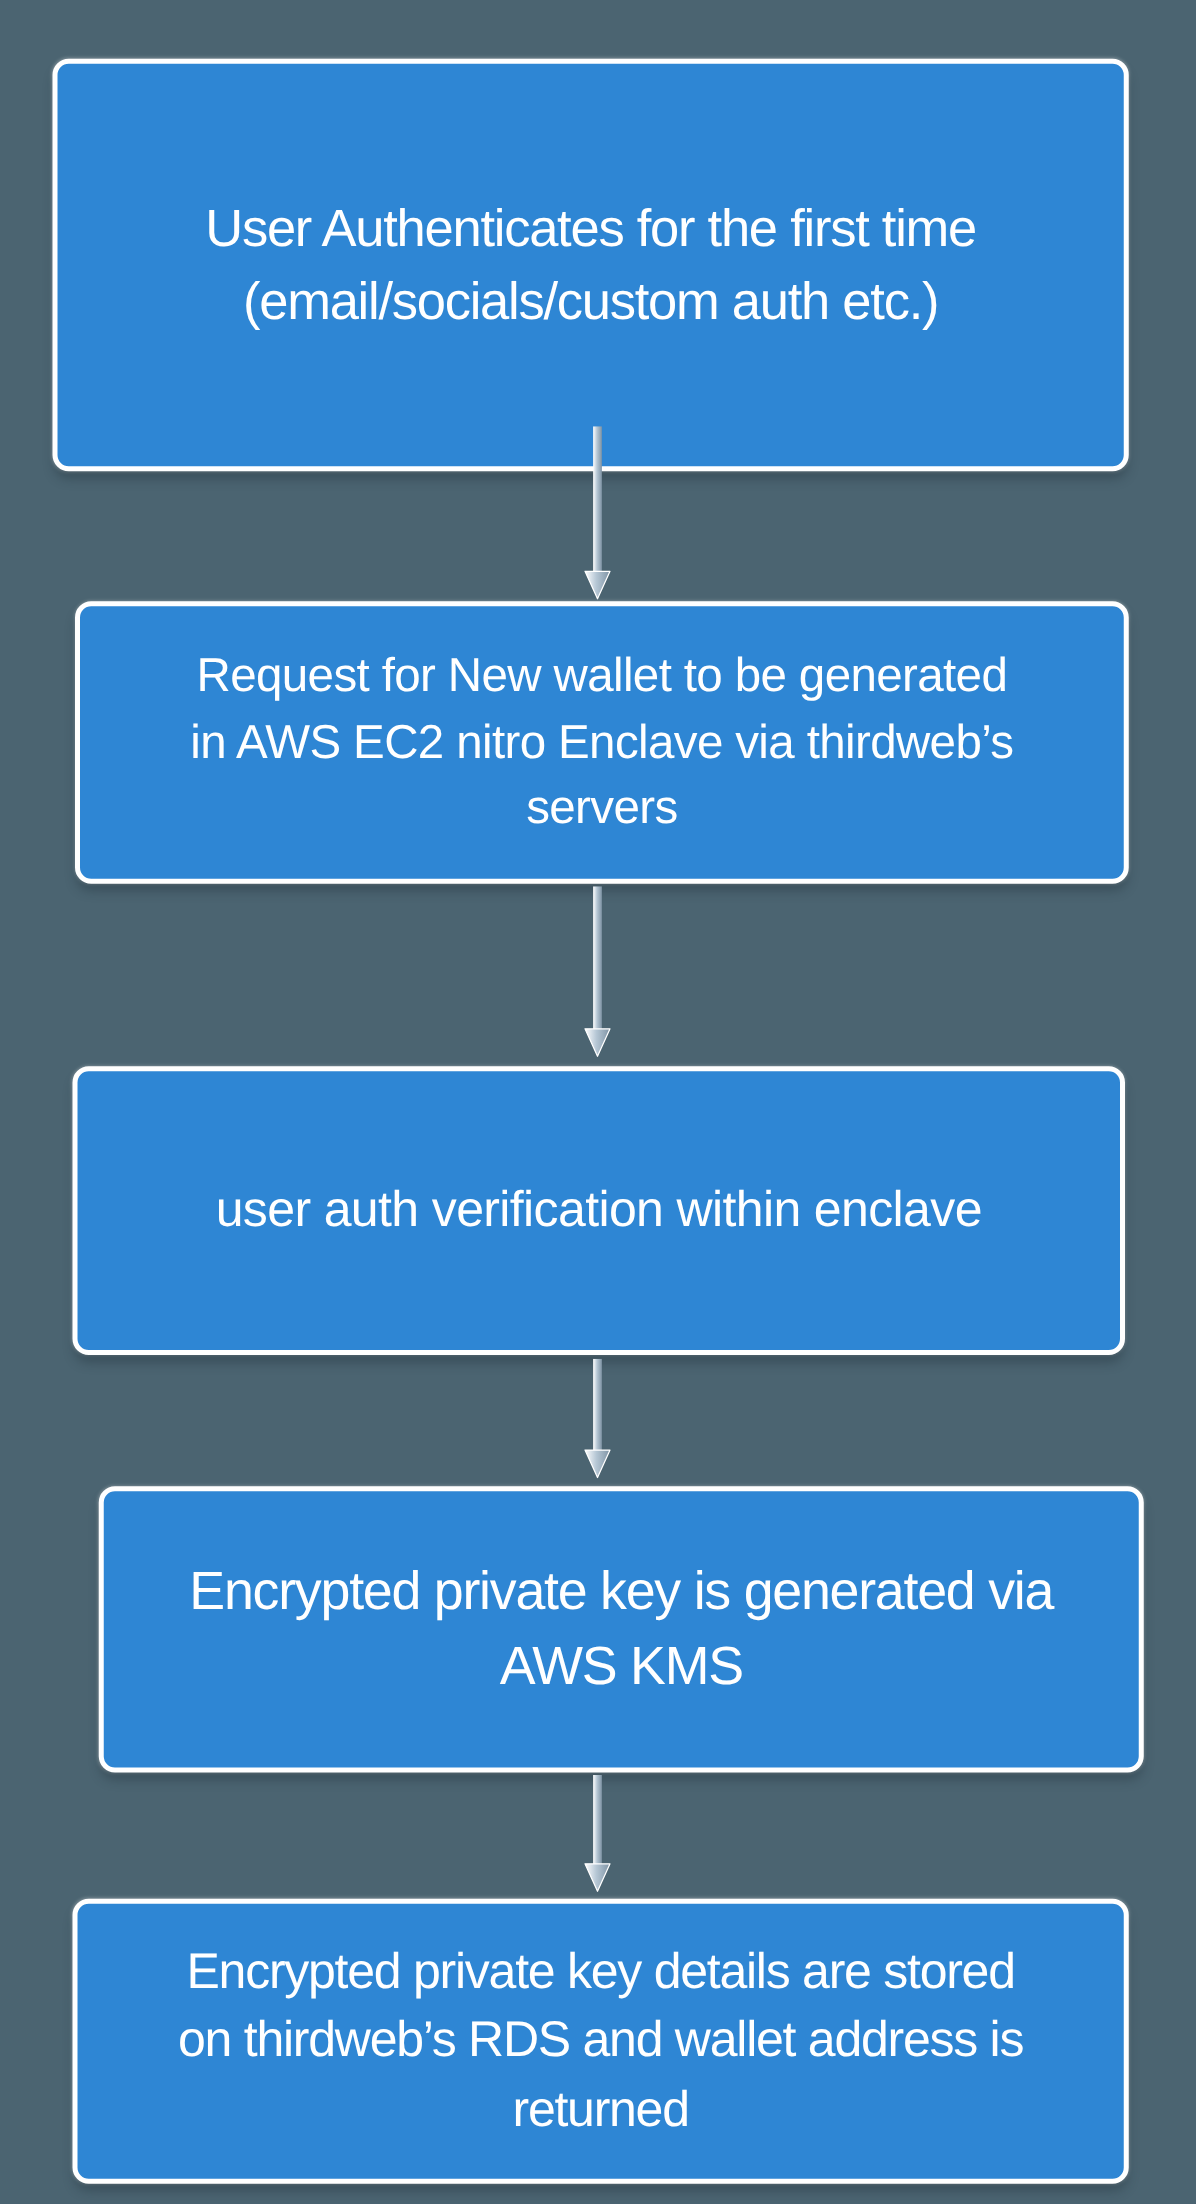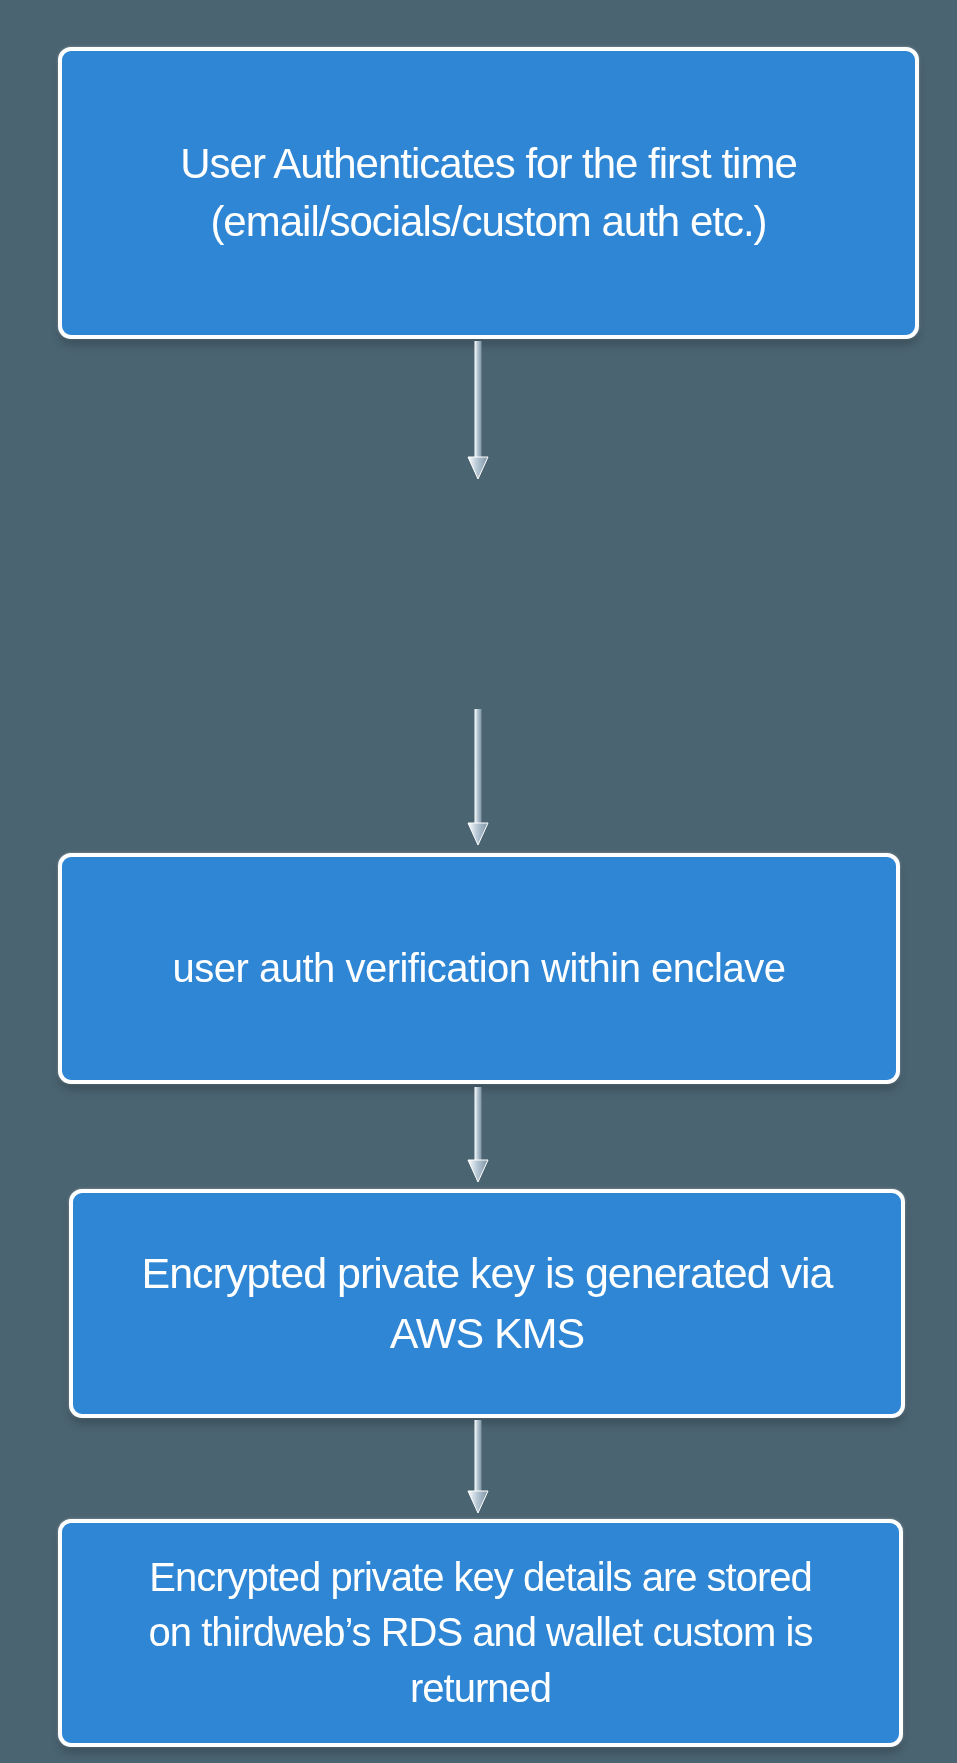--- a/index.html
+++ b/index.html
@@ -32,24 +32,24 @@
     white-space: pre-line;
     line-height: 1.38;
     padding: 0 18px;
   }
   .n1 .node-text { font-size: 42px; letter-spacing: -1px; }
   .n2 .node-text { font-size: 38px; letter-spacing: -0.5px; }
   .n3 .node-text { font-size: 40px; letter-spacing: -0.5px; text-align: right; }
   .n4 .node-text { font-size: 43px; letter-spacing: -1px; }
   .n5 .node-text { font-size: 40px; letter-spacing: -1px; }
 
-  .n1 { left: 58px;  top: 47px;   width: 861px; height: 292px; }
+  .n1 { left: 42px;  top: 47px;   width: 861px; height: 330px; }
   .n2 { left: 60px;  top: 481px;  width: 843px; height: 226px; }
   .n3 { left: 58px;  top: 853px;  width: 842px; height: 231px; }
-  .n4 { left: 69px;  top: 1189px; width: 836px; height: 229px; }
+  .n4 { left: 79px;  top: 1189px; width: 836px; height: 229px; }
   .n5 { left: 58px;  top: 1519px; width: 845px; height: 228px; }
 
   .arrow { position: absolute; display: block; }
   .a1 { left: 461px; top: 341px;  }
   .a2 { left: 461px; top: 709px;  }
   .a3 { left: 461px; top: 1087px; }
   .a4 { left: 461px; top: 1420px; }
 </style>
 </head>
 <body>
@@ -66,20 +66,25 @@
       <linearGradient id="arrowGrad" x1="0" y1="0" x2="1" y2="0">
         <stop offset="0" style="stop-color: var(--arrow-light, #FFFFFF)"></stop>
         <stop offset="0.45" style="stop-color: var(--arrow-mid, #B6C7D5)"></stop>
         <stop offset="1" style="stop-color: var(--arrow-dark, #7E93A4)"></stop>
       </linearGradient>
     </defs>
     <rect x="13.5" y="0" width="7" height="118" fill="url(#arrowGrad)"></rect>
     <polygon points="7,116 27,116 17,138" fill="url(#arrowGrad)" stroke="#FFFFFF" stroke-width="1" stroke-linejoin="round"></polygon>
   </svg>
 
+  <div class="node n2">
+    <span class="node-text">Request for New wallet to be generated
+in AWS EC2 nitro Enclave via thirdweb’s
+servers</span>
+  </div>
 
   <svg class="arrow a2" width="34" height="138" viewBox="0 0 34 138">
     <rect x="13.5" y="0" width="7" height="116" fill="url(#arrowGrad)"></rect>
     <polygon points="7,114 27,114 17,136" fill="url(#arrowGrad)" stroke="#FFFFFF" stroke-width="1" stroke-linejoin="round"></polygon>
   </svg>
 
   <div class="node n3">
     <span class="node-text">user auth verification within enclave</span>
   </div>
 
@@ -93,17 +98,17 @@
 AWS KMS</span>
   </div>
 
   <svg class="arrow a4" width="34" height="95" viewBox="0 0 34 95">
     <rect x="13.5" y="0" width="7" height="73" fill="url(#arrowGrad)"></rect>
     <polygon points="7,71 27,71 17,93" fill="url(#arrowGrad)" stroke="#FFFFFF" stroke-width="1" stroke-linejoin="round"></polygon>
   </svg>
 
   <div class="node n5">
     <span class="node-text">Encrypted private key details are stored
-on thirdweb’s RDS and wallet custom is
+on thirdweb’s RDS and wallet address is
 returned</span>
   </div>
 
 </div>
 
 </body></html>

